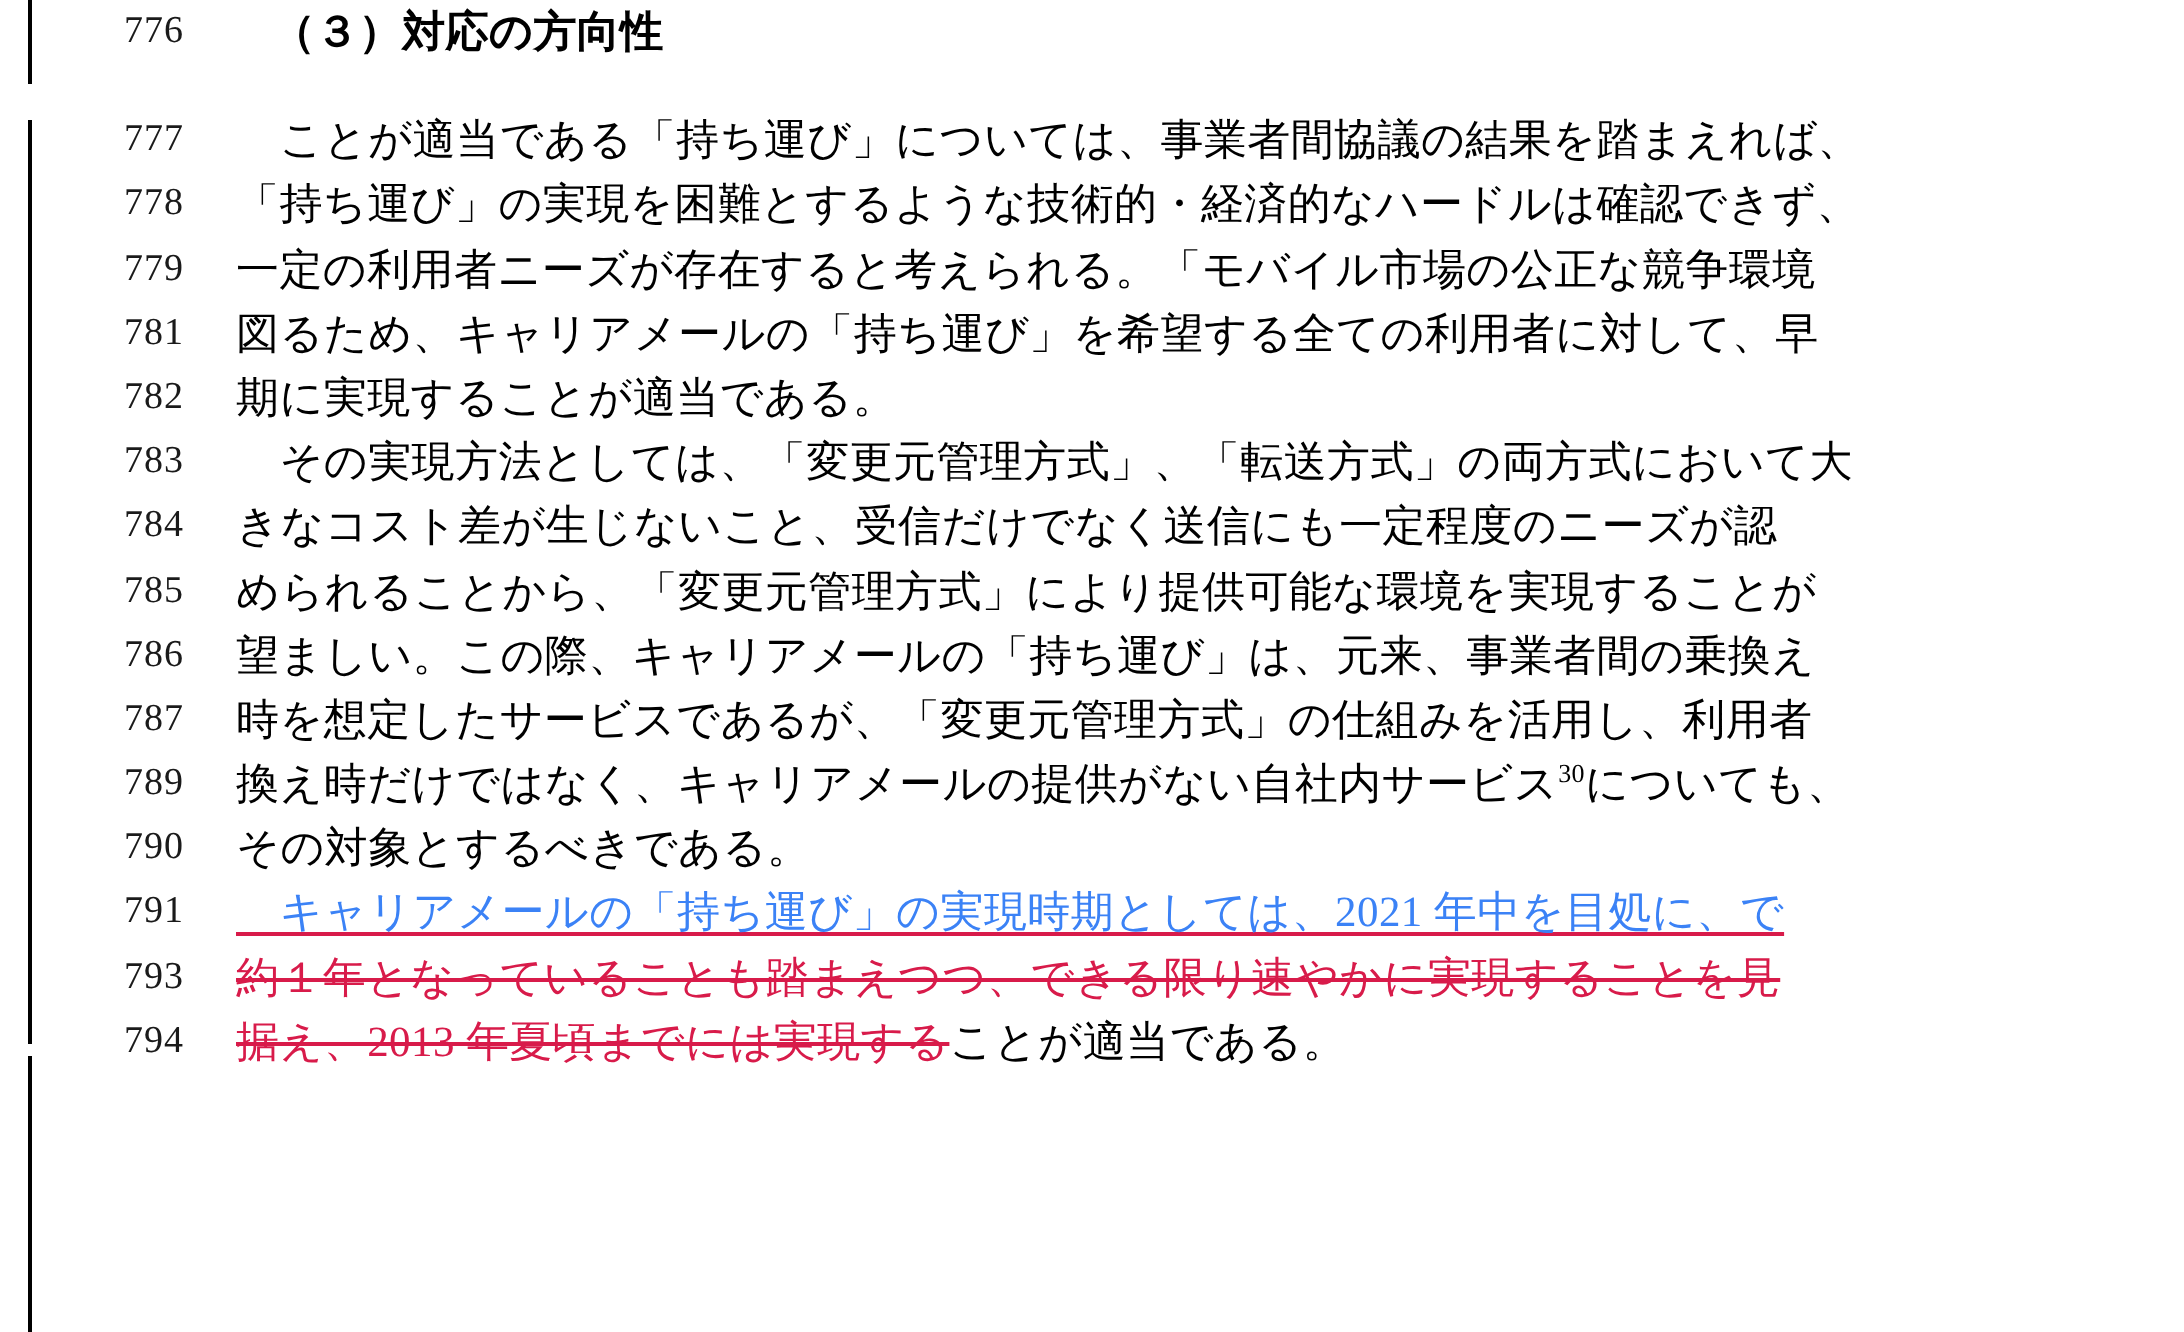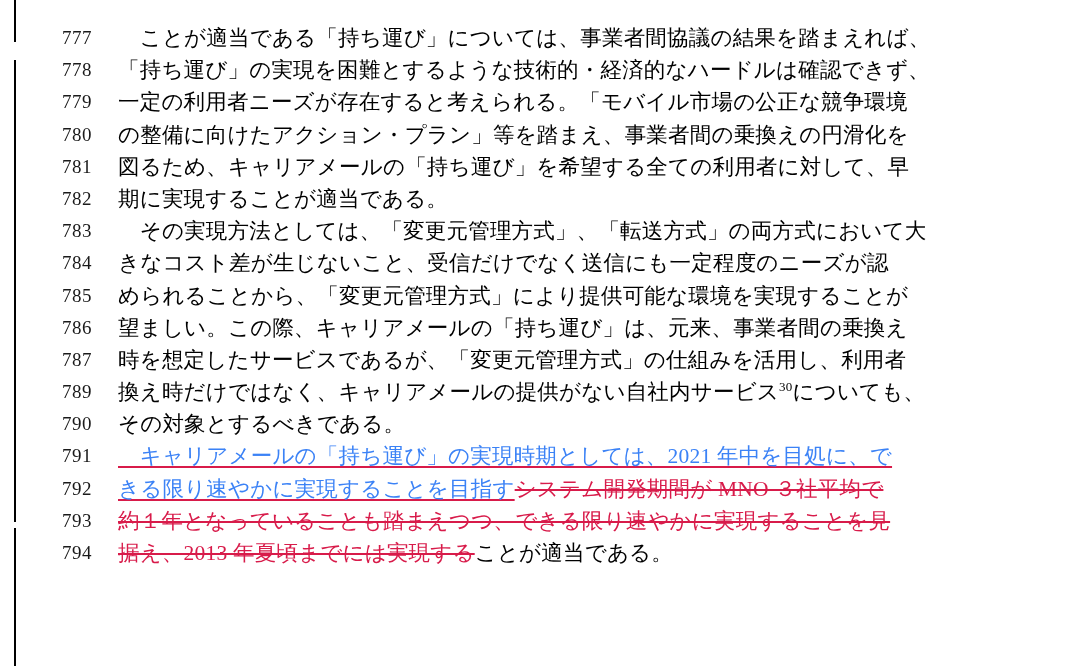--- a/index.html
+++ b/index.html
@@ -90,36 +90,36 @@
 </head>
 <body>
 
 <div id="page">
 
   <div class="change-bar b1"></div>
   <div class="change-bar b2"></div>
   <div class="change-bar b3"></div>
 
   <div class="doc" id="doc-body">
+      <div class="line heading">
+        <div class="lineno">776</div>
+        <div class="text indent3"><span>（３）対応の方向性</span></div>
+      </div>
       <div class="gap"></div>
       <div class="line">
         <div class="lineno">777</div>
         <div class="text indent2"><span>　ことが適当である「持ち運び」については、事業者間協議の結果を踏まえれば、</span></div>
       </div>
       <div class="line">
         <div class="lineno">778</div>
         <div class="text indent2"><span>「持ち運び」の実現を困難とするような技術的・経済的なハードルは確認できず、</span></div>
       </div>
       <div class="line">
         <div class="lineno">779</div>
         <div class="text indent2"><span>一定の利用者ニーズが存在すると考えられる。「モバイル市場の公正な競争環境</span></div>
-      </div>
-      <div class="line">
-        <div class="lineno">780</div>
-        <div class="text indent2"><span>の整備に向けたアクション・プラン」等を踏まえ、事業者間の乗換えの円滑化を</span></div>
       </div>
       <div class="line">
         <div class="lineno">781</div>
         <div class="text indent2"><span>図るため、キャリアメールの「持ち運び」を希望する全ての利用者に対して、早</span></div>
       </div>
       <div class="line">
         <div class="lineno">782</div>
         <div class="text indent2"><span>期に実現することが適当である。</span></div>
       </div>
       <div class="line">
@@ -148,24 +148,20 @@
       </div>
       <div class="line">
         <div class="lineno">790</div>
         <div class="text indent2"><span>その対象とするべきである。</span></div>
       </div>
       <div class="line">
         <div class="lineno">791</div>
         <div class="text indent2"><span class="ins">　キャリアメールの「持ち運び」の実現時期としては、2021 年中を目処に、で</span></div>
       </div>
       <div class="line">
-        <div class="lineno">792</div>
-        <div class="text indent2"><span class="ins">きる限り速やかに実現することを目指す</span><span class="del">システム開発期間が MNO ３社平均で</span></div>
-      </div>
-      <div class="line">
         <div class="lineno">793</div>
         <div class="text indent2"><span class="del">約１年となっていることも踏まえつつ、できる限り速やかに実現することを見</span></div>
       </div>
       <div class="line">
         <div class="lineno">794</div>
         <div class="text indent2"><span class="del">据え、2013 年夏頃までには実現する</span><span>ことが適当である。</span></div>
       </div>
     </div>
 
 </div>

